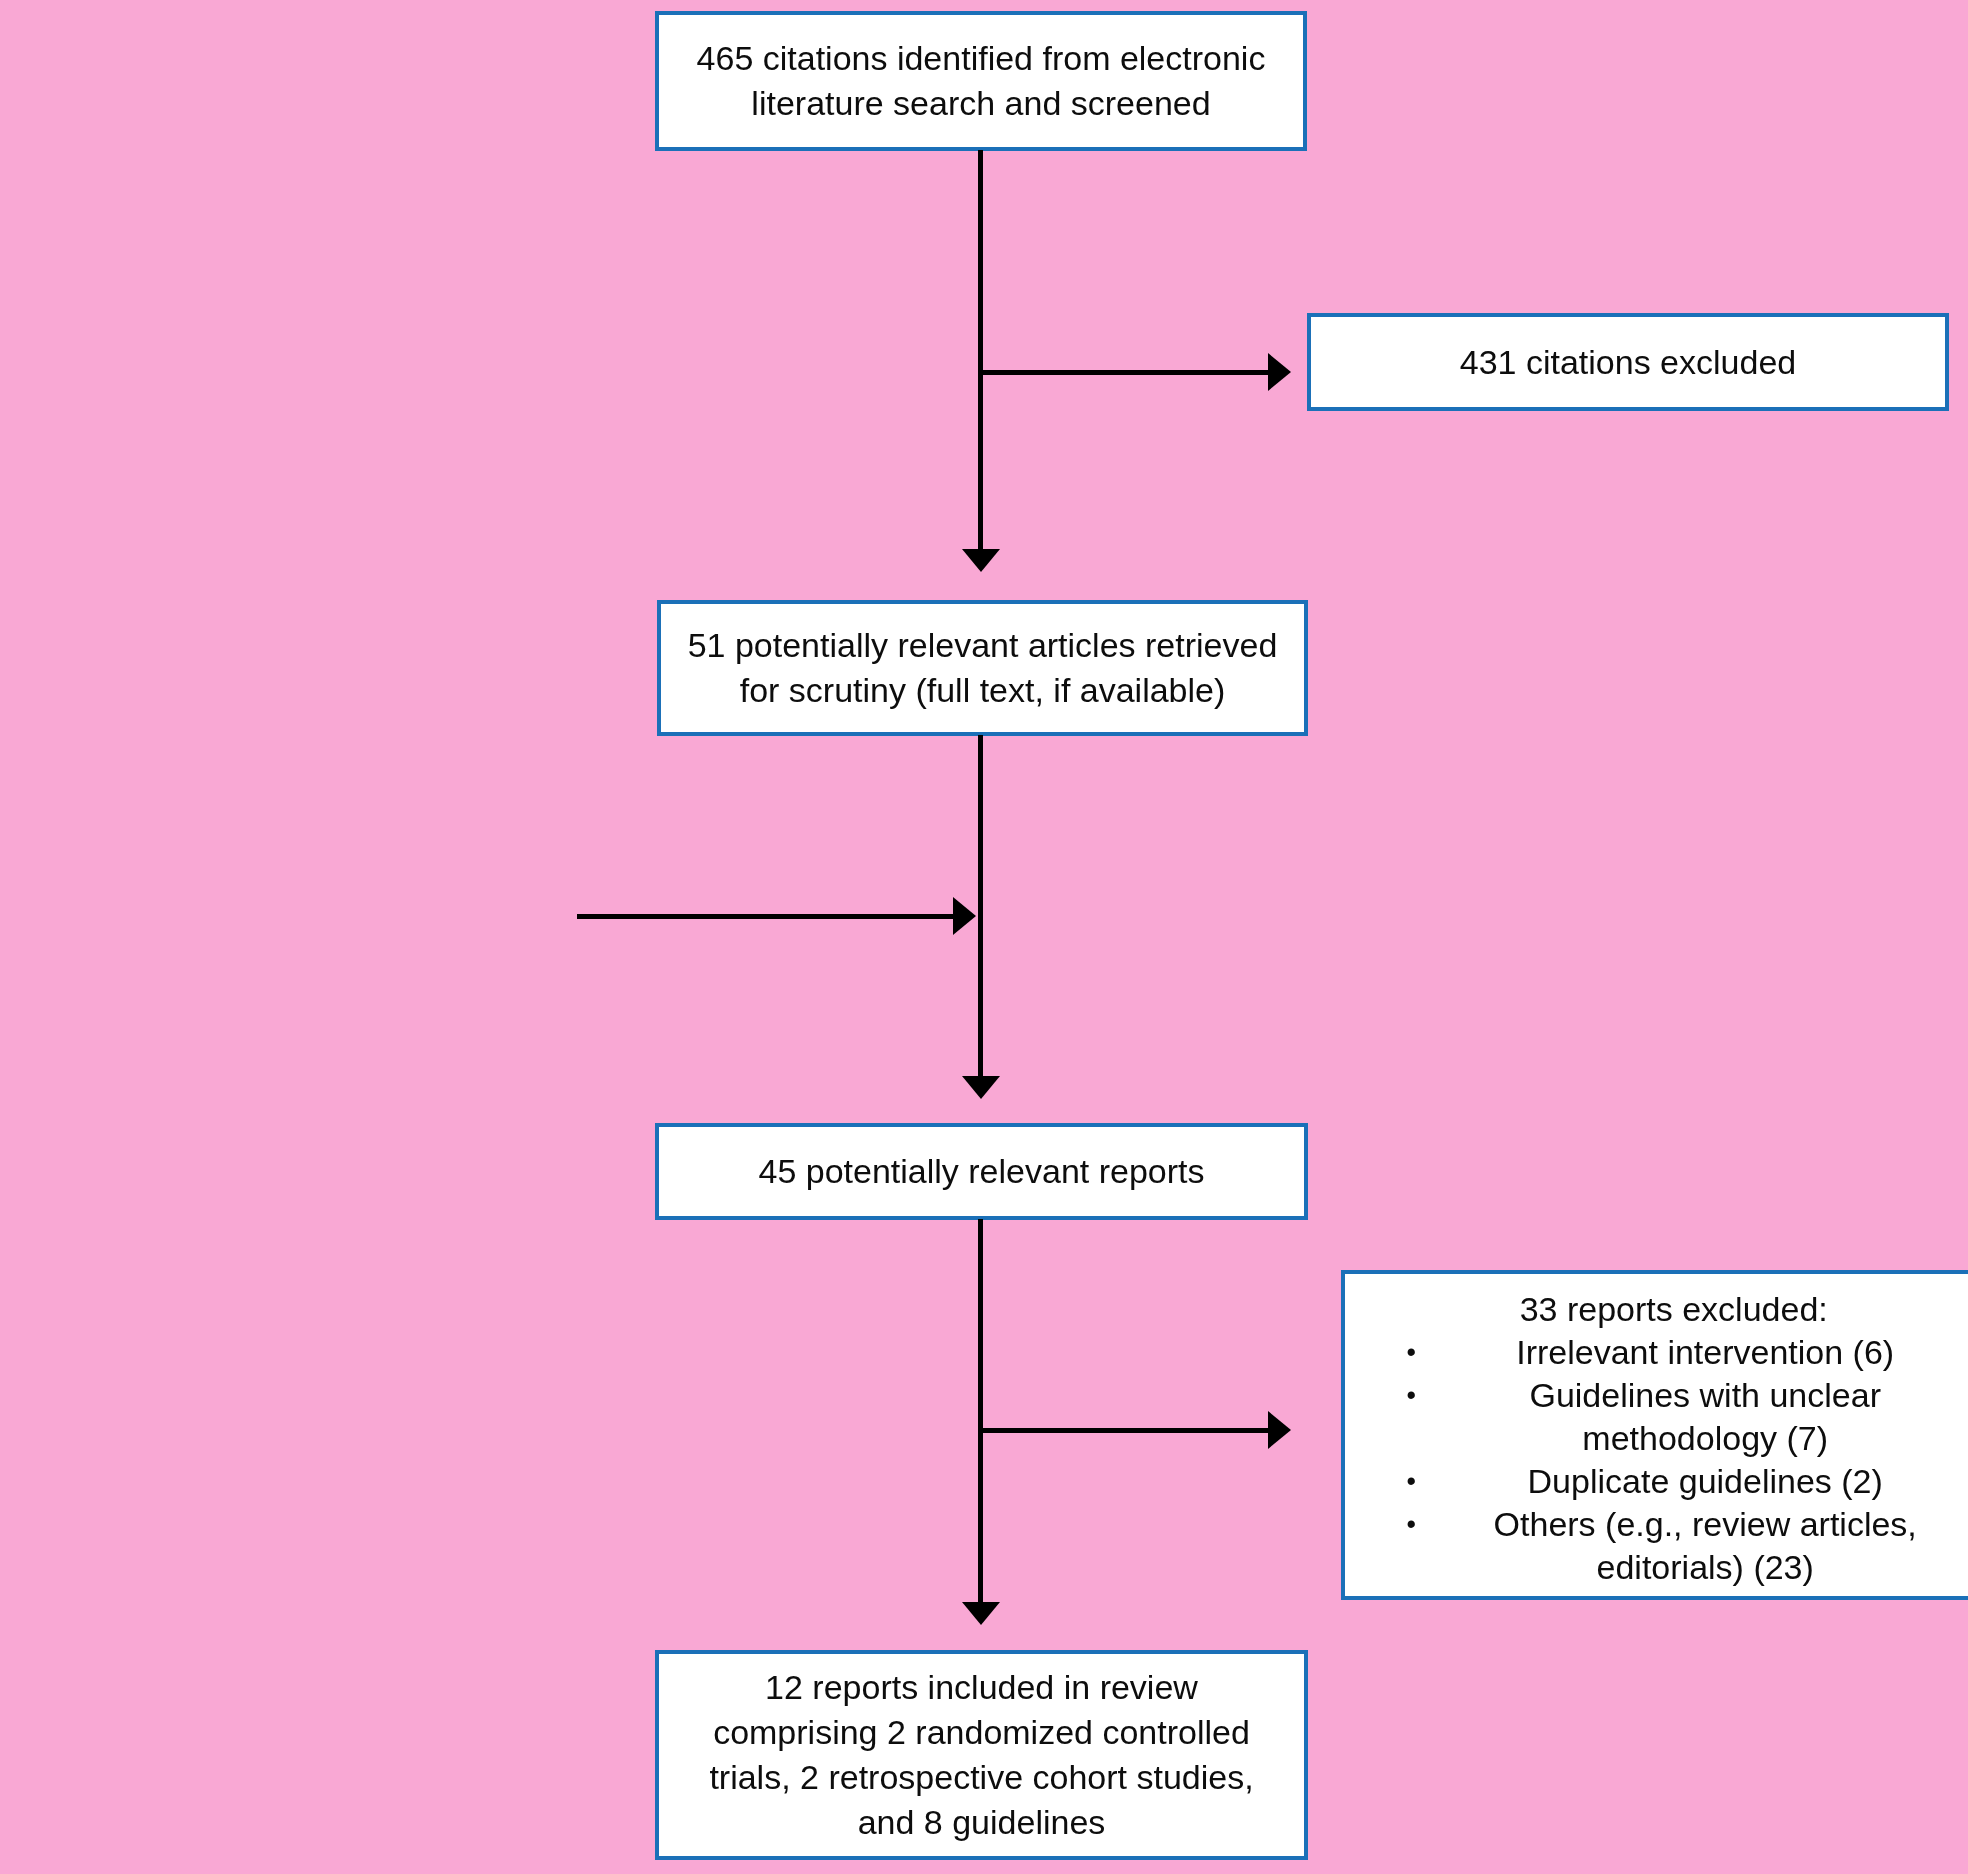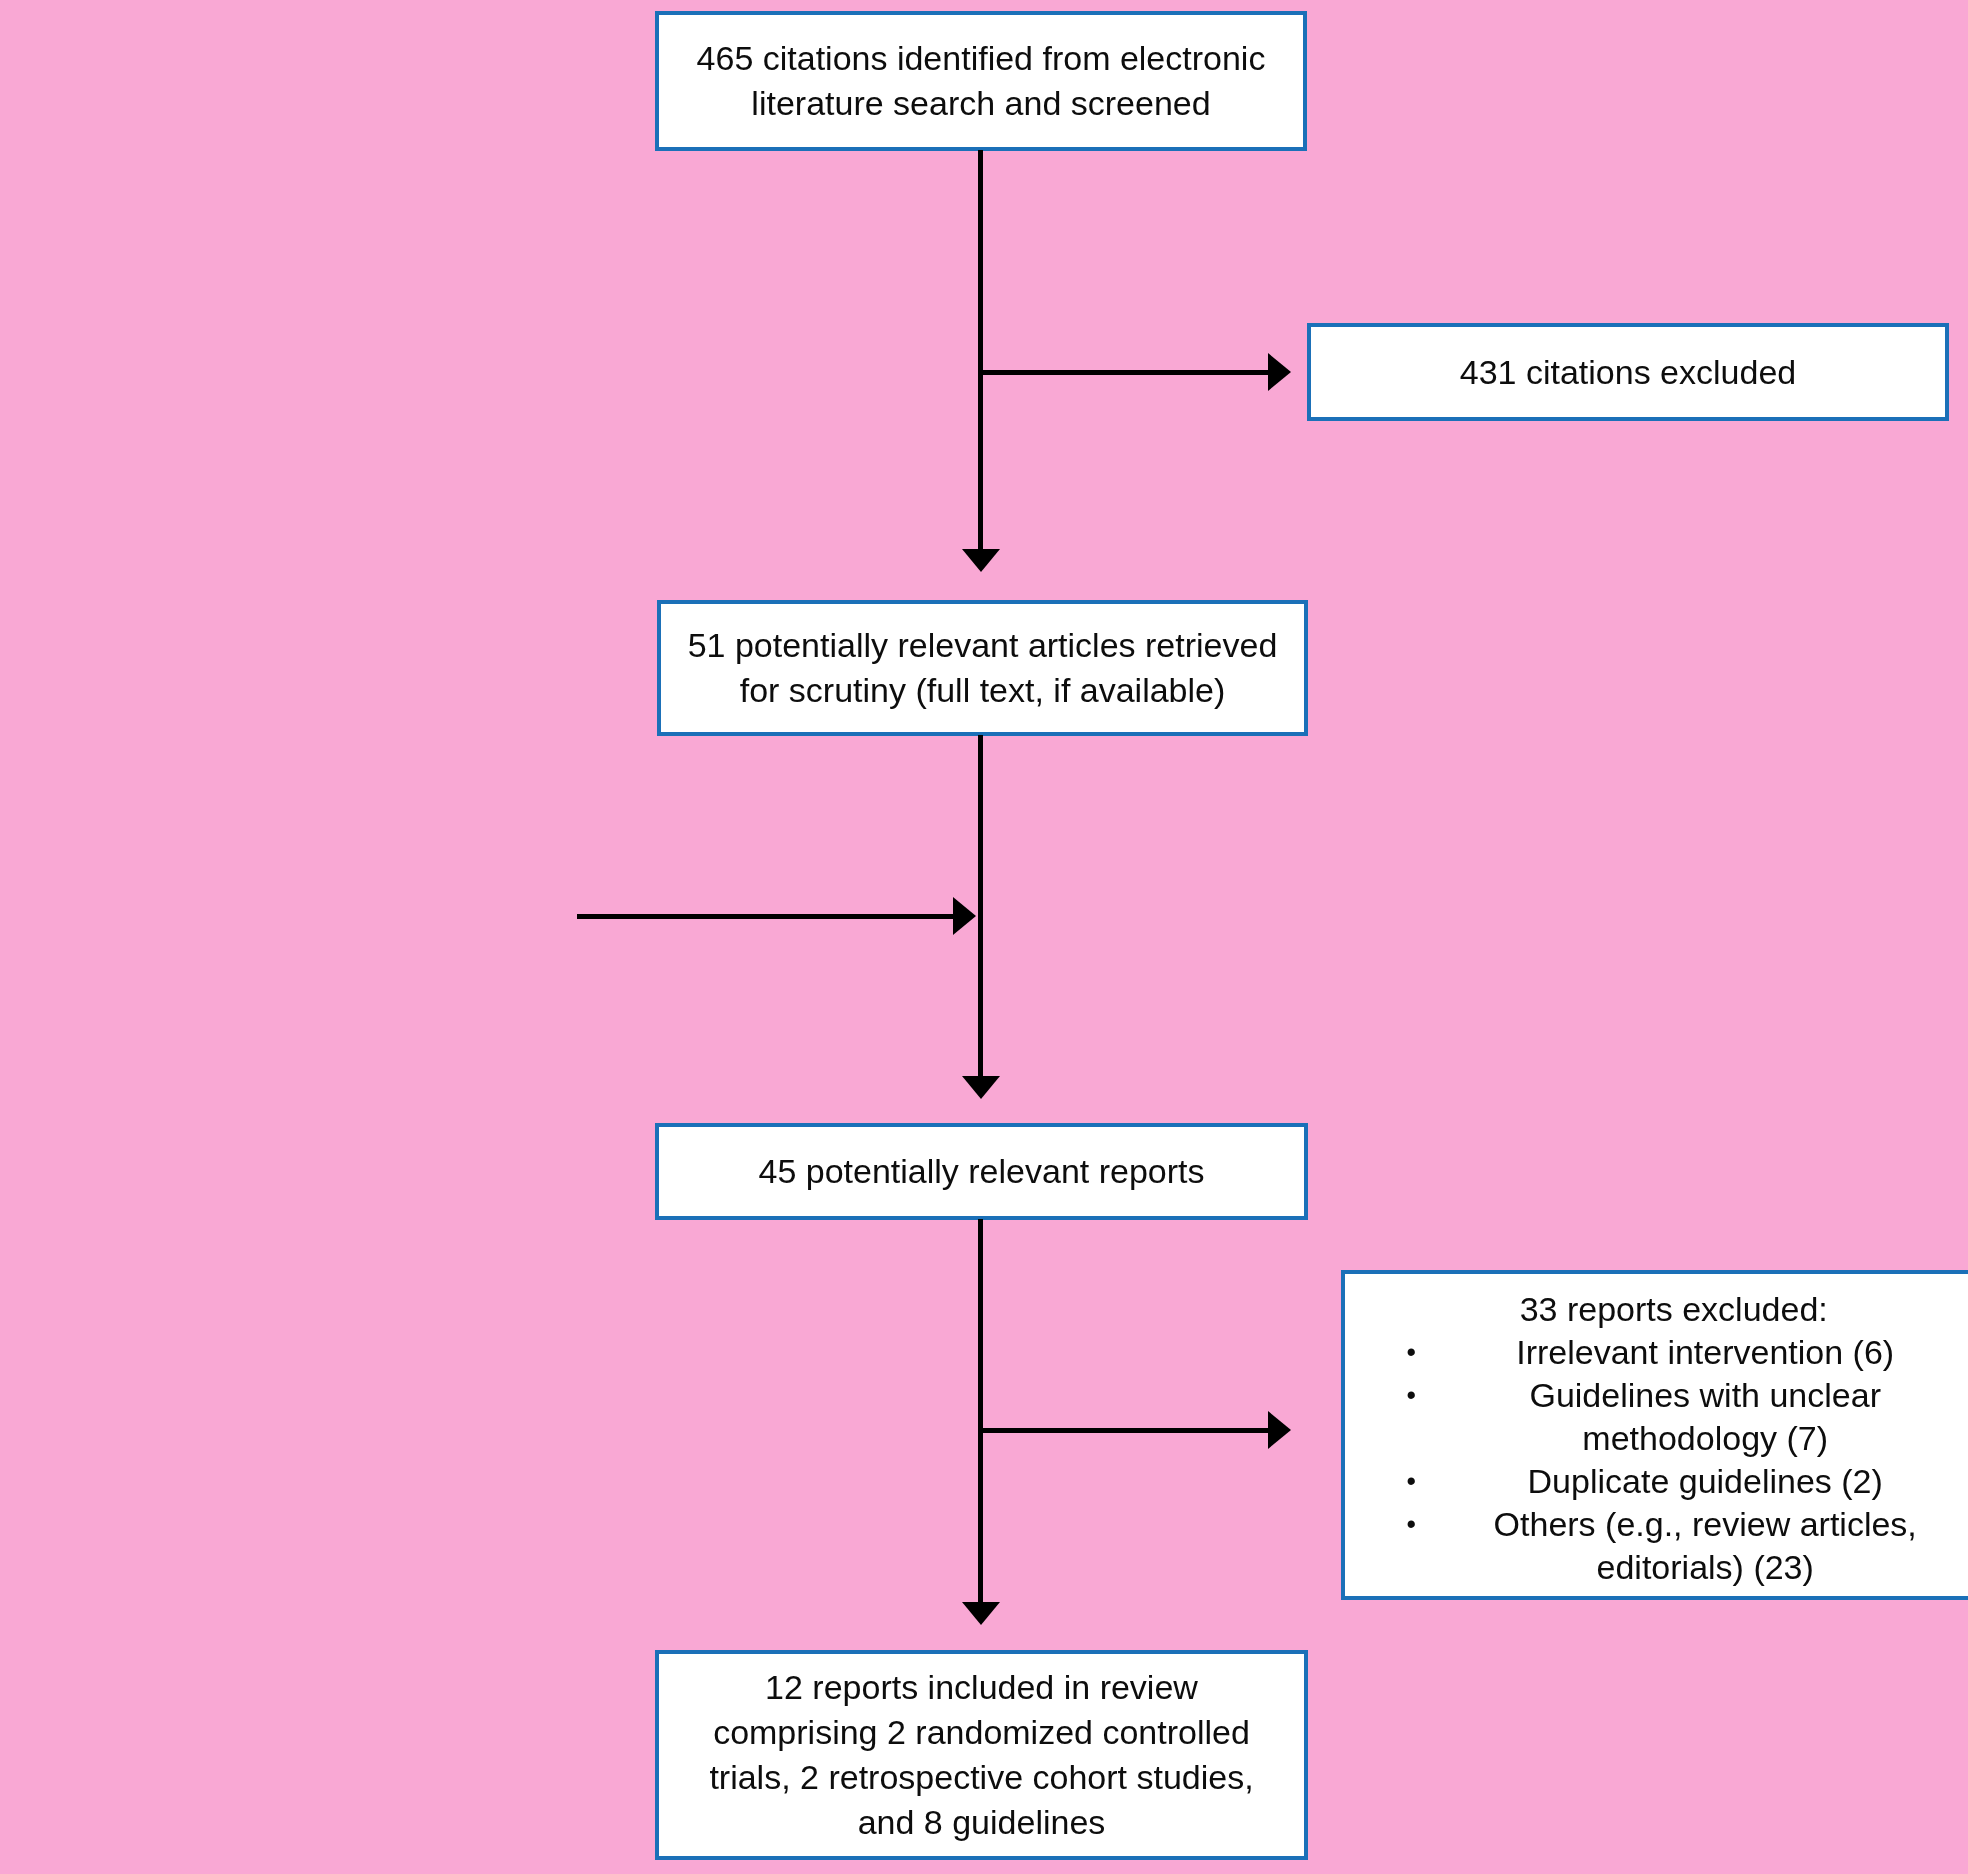--- a/index.html
+++ b/index.html
@@ -30,21 +30,21 @@
     justify-content: center;
     text-align: center;
     font-size: 34px;
     line-height: 45px;
   }
   .node .label { display: block; }
 
   .node-screened          { left: 655px;  top: 10.7px;   width: 652px; height: 140px; }
   .node-screened .label   { max-width: 624px; }
 
-  .node-citations-excluded { left: 1307px; top: 323px; width: 642px; height: 98px; }
+  .node-citations-excluded { left: 1307px; top: 313px; width: 642px; height: 98px; }
 
   .node-articles-retrieved { left: 657px; top: 600px;  width: 651px; height: 136px; }
   .node-articles-retrieved .label { max-width: 624px; }
 
   .node-other-sources      { left: 42px;  top: 838px;  width: 517px; height: 171px; }
   .node-other-sources .label { max-width: 495px; }
 
   .node-relevant-reports   { left: 655px; top: 1123px; width: 653px; height: 97px; }
 
   .node-included           { left: 655px; top: 1650px; width: 653px; height: 210px; }

